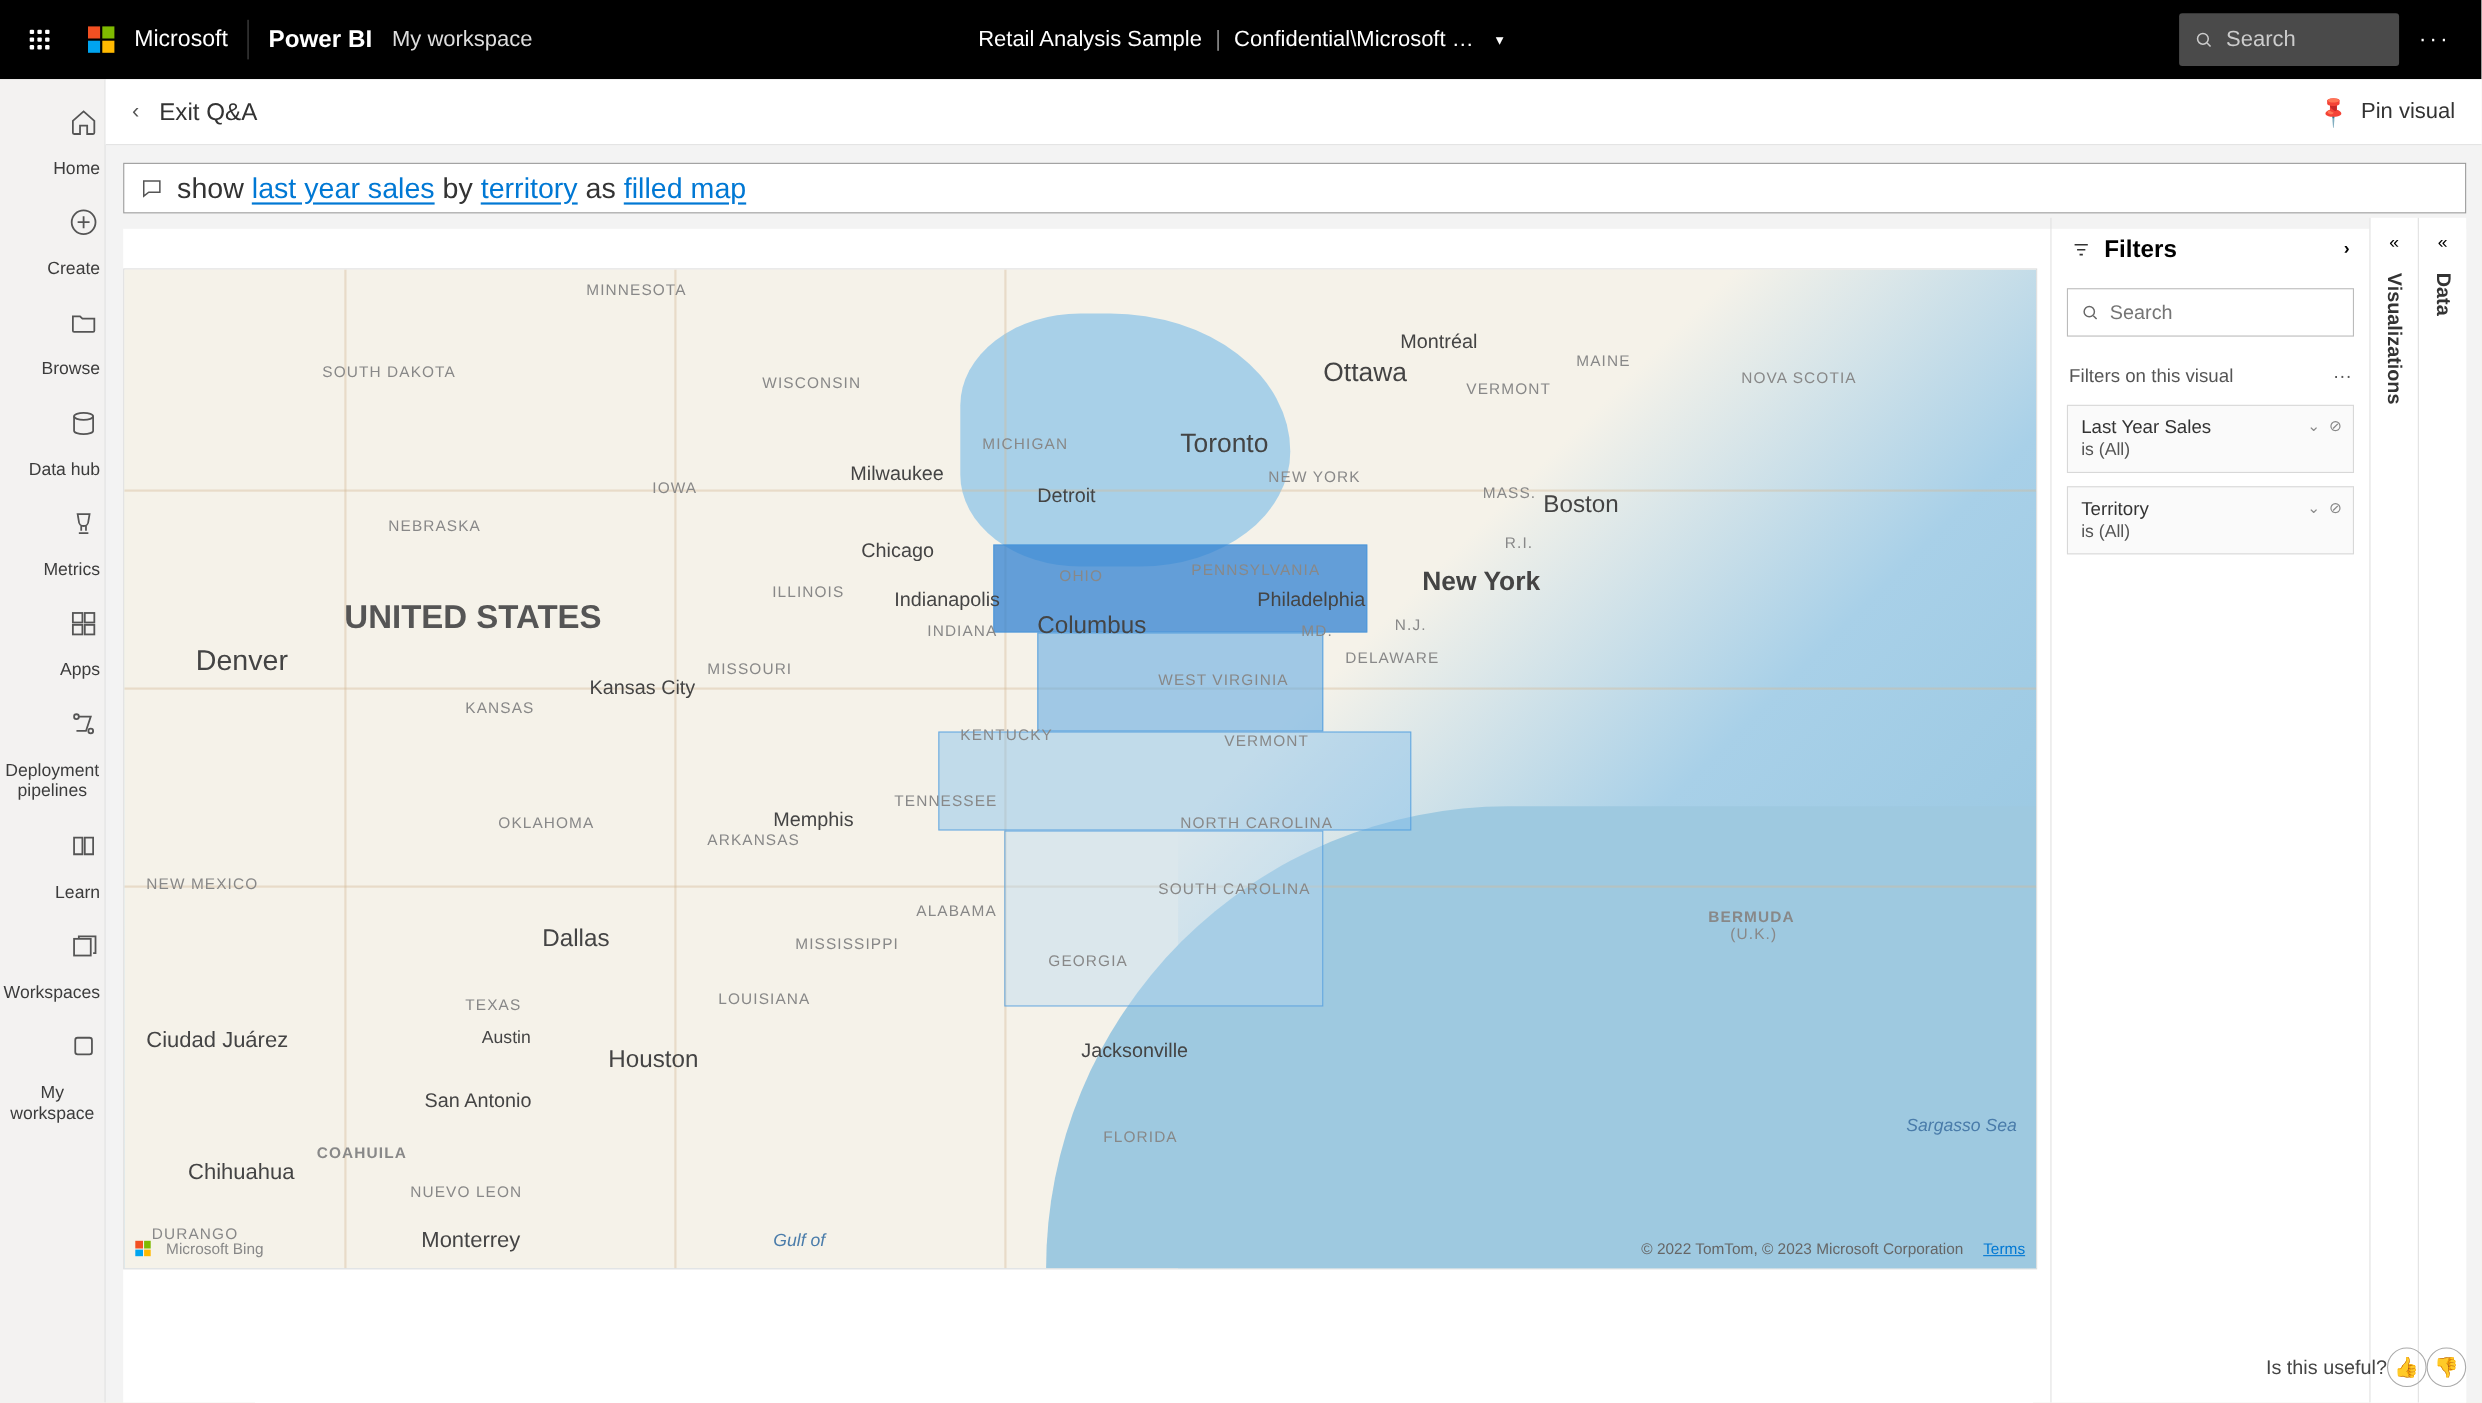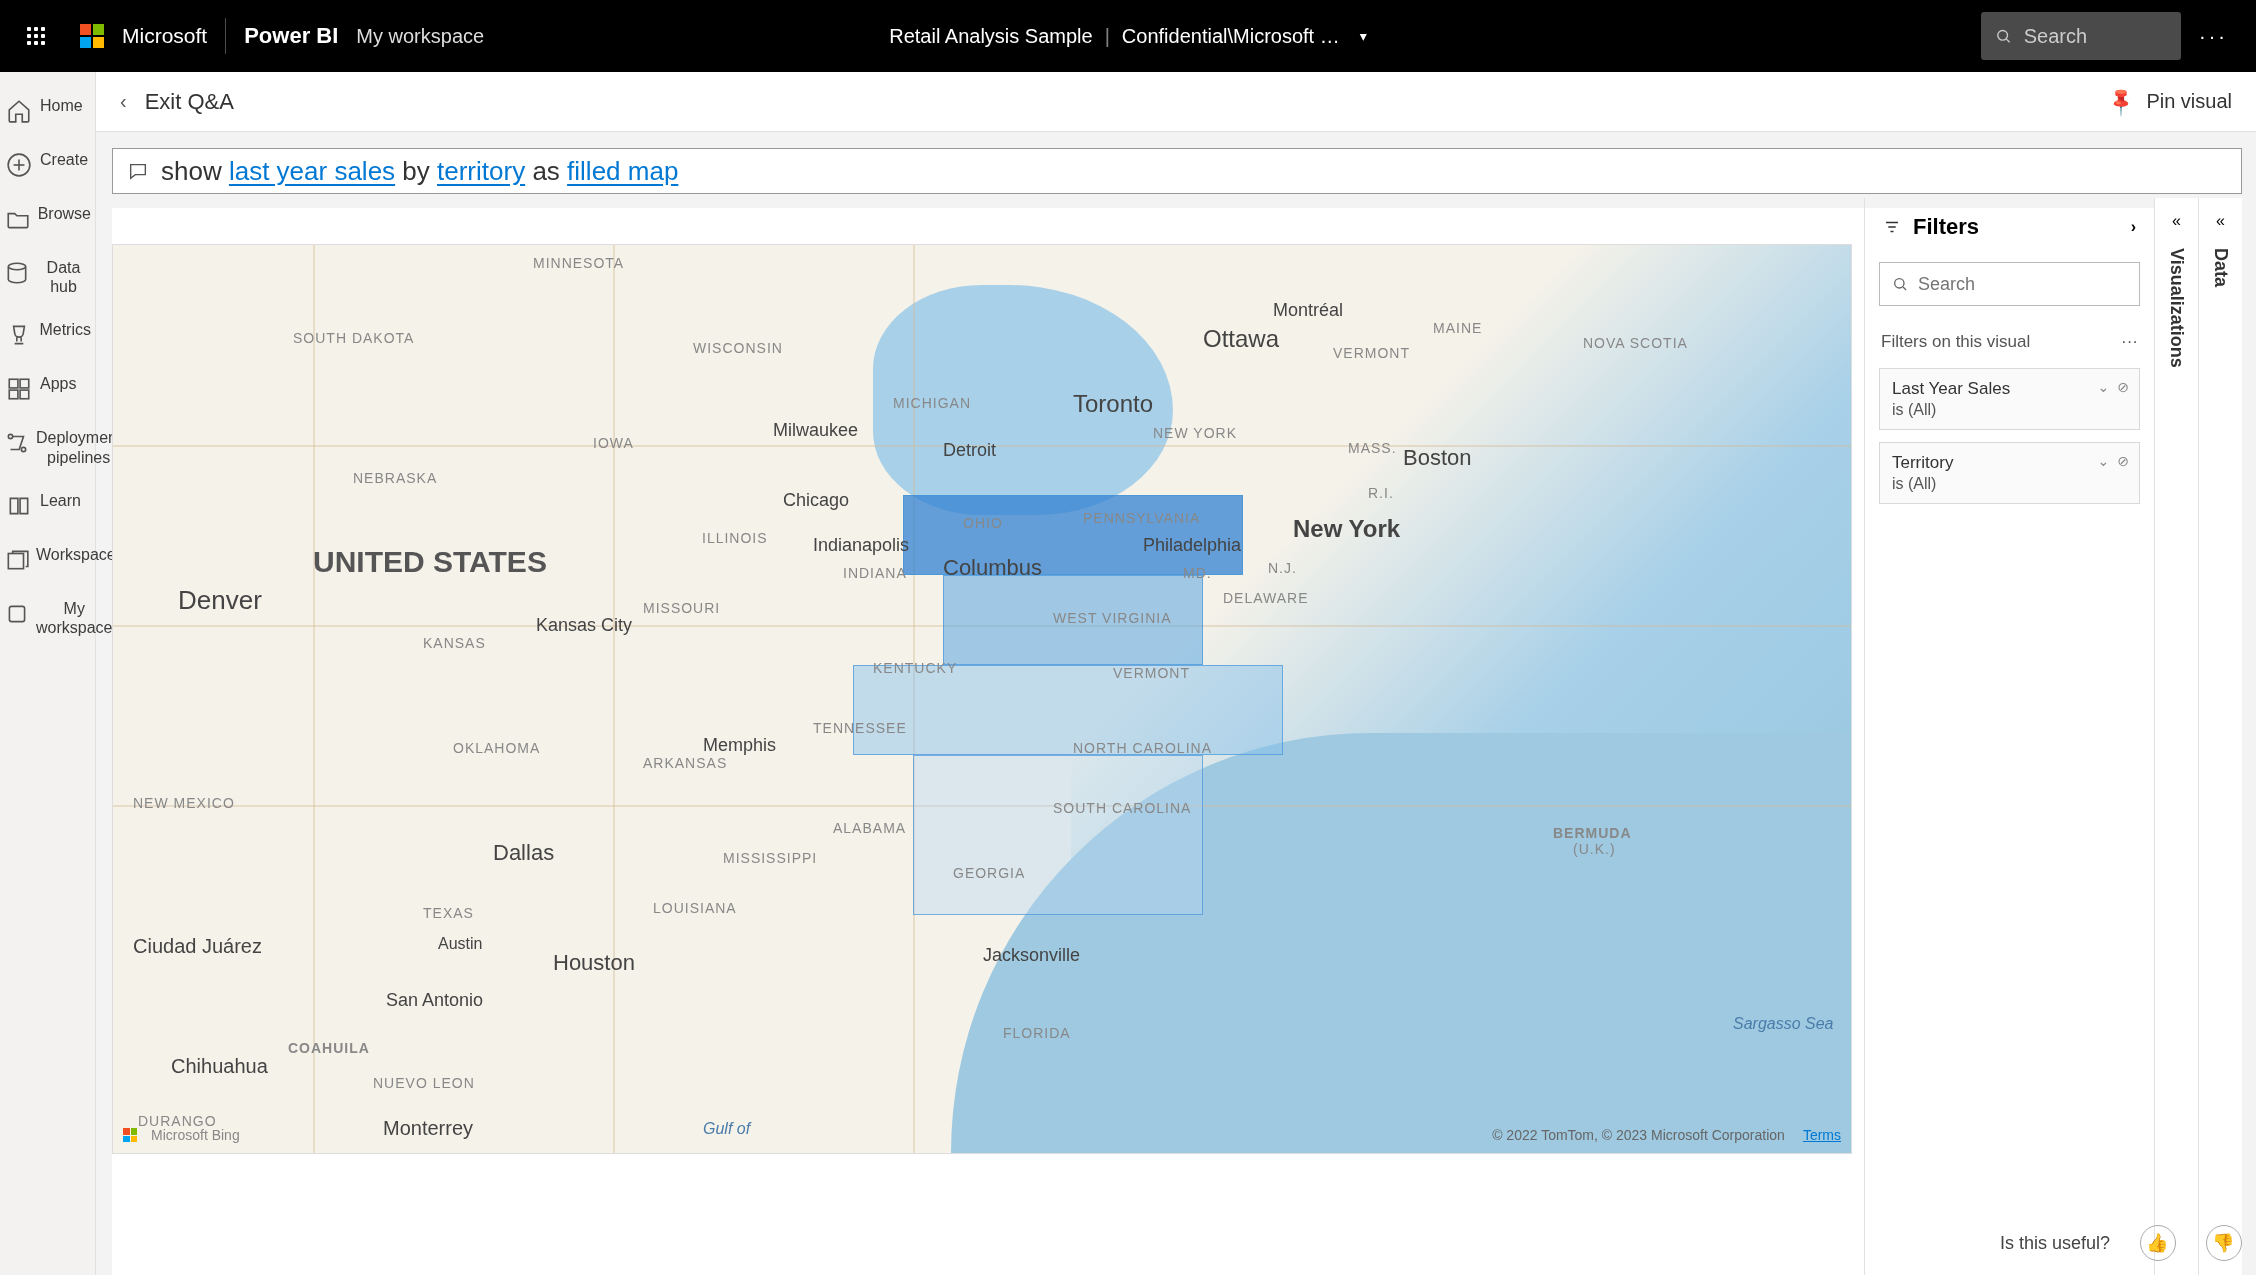--- a/index.html
+++ b/index.html
@@ -156,23 +156,23 @@
       width: 96px;
       background: #f3f2f1;
       border-right: 1px solid #e1e1e1;
       display: flex;
       flex-direction: column;
       padding-top: 12px;
     }
     
     .nav-item {
       display: flex;
-      flex-direction: row;
-      align-items: flex-start;
-      gap: 6px;
+      flex-direction: column;
+      align-items: flex-end;
+      gap: 18px;
       padding: 12px 4px;
       cursor: pointer;
       color: #3c3c3c;
     }
     
     .nav-icon {
       width: 30px;
       height: 30px;
       display: flex;
       align-items: center;
@@ -458,21 +458,20 @@
       font-weight: 600;
     }
     
     
     .feedback-bar {
       position: absolute;
       right: 14px;
       bottom: 14px;
       display: flex;
       align-items: center;
-      gap: 30px;
       font-size: 18px;
       color: #444;
     }
     
     .thumb-icon {
       width: 36px;
       height: 36px;
       border: 1px solid #aaa;
       border-radius: 50%;
       display: flex;

